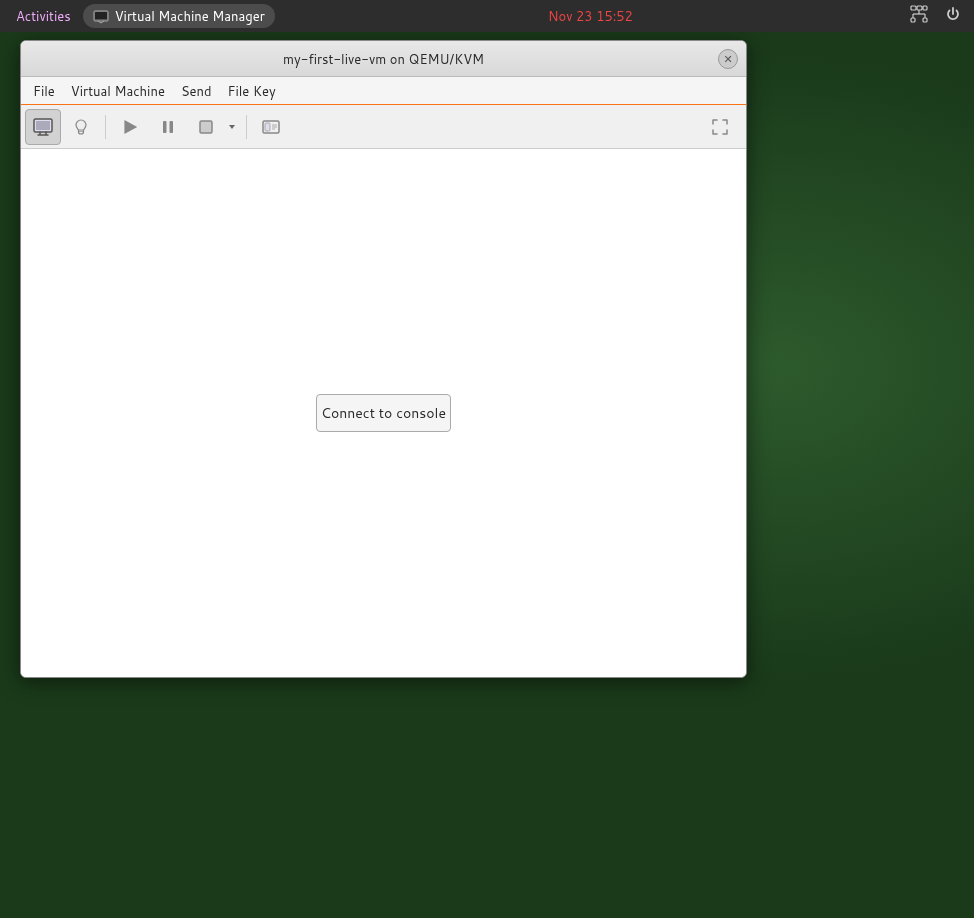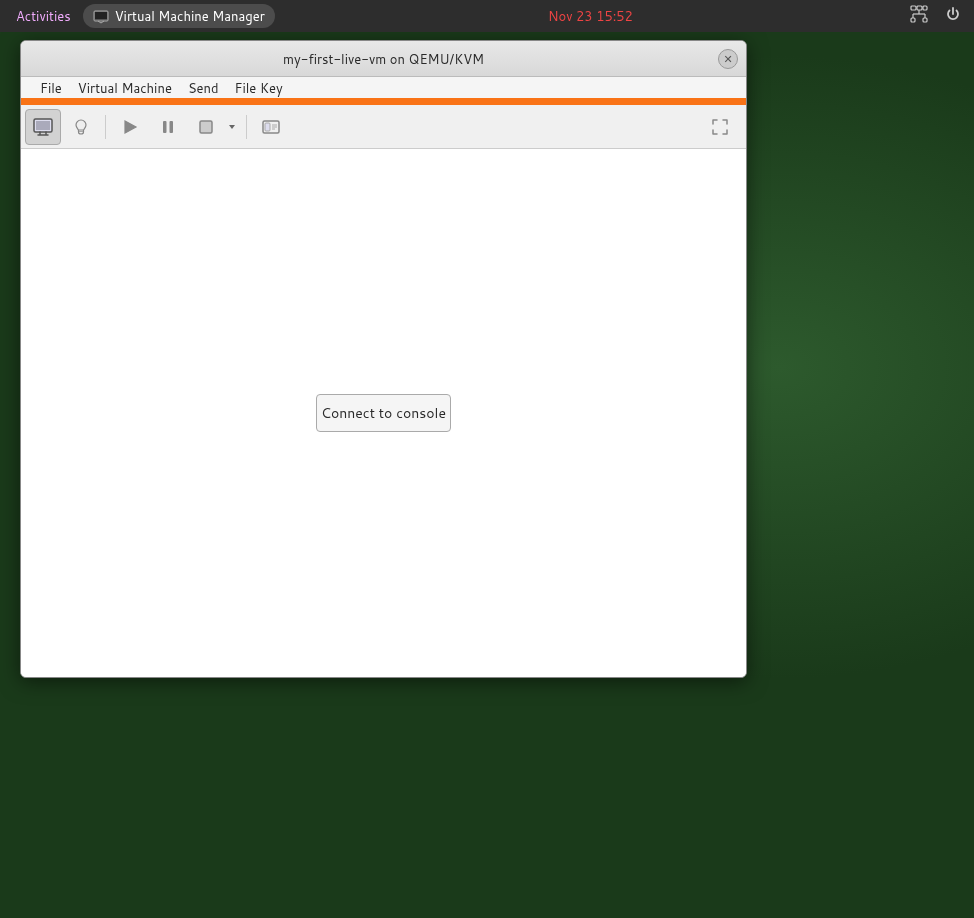--- a/index.html
+++ b/index.html
@@ -158,25 +158,25 @@
       flex-shrink: 0;
     }
 
     .window-titlebar-spacer {
       width: 20px;
     }
 
     
     .menu-bar {
       background: #f5f5f5;
-      border-bottom: 7px solid #f97316;
+      border-bottom: 1px solid #f97316;
       height: 28px;
       display: flex;
       align-items: center;
-      padding: 0 11px;
+      padding: 0 4px;
       flex-shrink: 0;
     }
 
     .menu-item {
       padding: 2px 8px;
       font-size: 13px;
       color: #2a2a2a;
       cursor: pointer;
       border-radius: 3px;
     }

